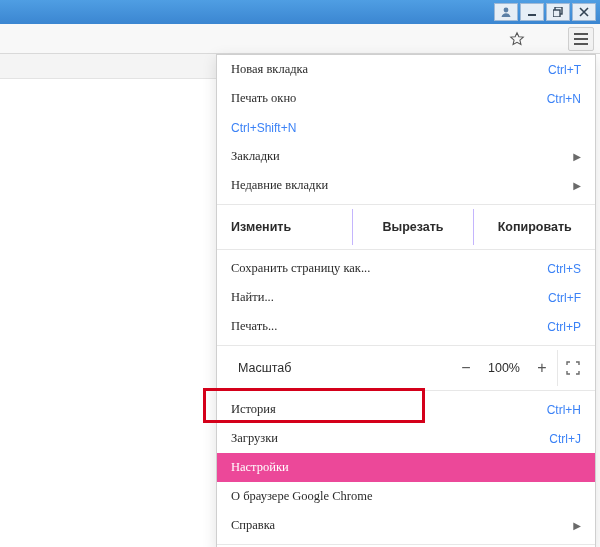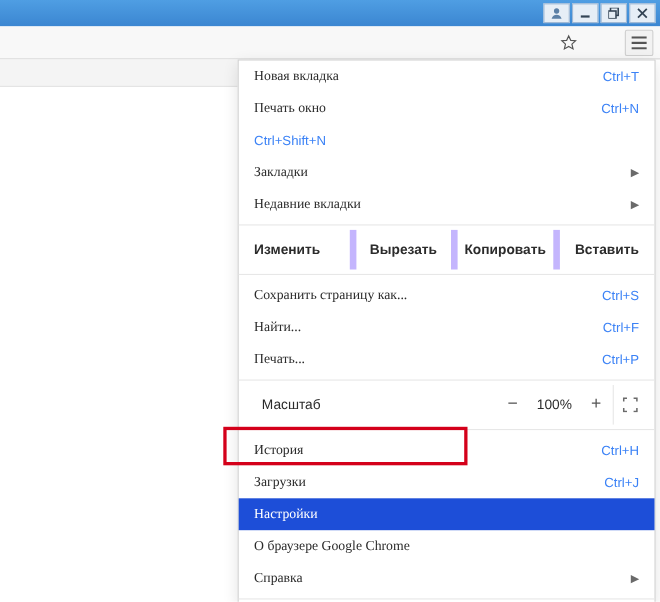--- a/index.html
+++ b/index.html
@@ -11,28 +11,28 @@
   .icon-btn { width: 26px; height: 24px; display: flex; align-items: center; justify-content: center; color: #555; cursor: pointer; border: 1px solid transparent; border-radius: 2px; }
   .hamburger { border: 1px solid #cfcfcf; background: #f2f2f2; }
   .content-bar { height: 25px; border-bottom: 1px solid #e3e3e3; background: #f4f4f4; width: 220px; }
   .menu { position: absolute; top: 54px; left: 216px; right: 4px; background: #fff; border: 1px solid #cfcfcf; box-shadow: 0 4px 14px rgba(0,0,0,.12); font-size: 12.5px; color: #2b2b2b; }
   .mi { display: flex; align-items: center; height: 29px; padding: 0 14px; cursor: pointer; position: relative; }
   .mi .lbl { flex: 1; font-family: Liberation Serif, serif; }
   .mi .sc { color: #3b82f6; font-size: 12px; }
   .mi .arw { color: #6a6a6a; font-size: 10px; }
   .sep { height: 1px; background: #e7e7e7; margin: 4px 0; }
   .edit-row { display: flex; align-items: flex-end; height: 36px; font-weight: bold; }
-  .edit-row > div { flex: 1; text-align: center; border-left: 6px solid #c4b5fd; height: 100%; display: flex; align-items: center; justify-content: center; cursor: pointer; }
+  .edit-row > div { flex: 1; text-align: center; border-left: 1px solid #c4b5fd; height: 100%; display: flex; align-items: center; justify-content: center; cursor: pointer; }
   .edit-row > div:first-child { border-left: none; padding-left: 14px; justify-content: flex-start; cursor: default; color: #2b2b2b; }
   .zoom-row { display: flex; align-items: center; height: 36px; padding: 0 8px 0 21px; }
   .zoom-row .lbl { flex: 1; }
   .zoom-row .zbtn { width: 30px; text-align: center; cursor: pointer; color: #555; font-size: 16px; display:flex; align-items:center; justify-content:center; }
   .zoom-row .pct { width: 46px; text-align: center; }
   .zoom-row .fs { width: 30px; text-align: center; cursor: pointer; color: #6a6a6a; border-left: 1px solid #e7e7e7; height: 100%; display:flex; align-items:center; justify-content:center; }
-  .hl { background: #1d4ed8; color: #fff; }
+  .hl { background: #ec4899; color: #fff; }
   .red-box { position: absolute; border: 3px solid #d4001a; pointer-events: none; }
 </style>
 </head>
 <body>
 
 <div class="titlebar">
   <div class="tb-btn">
       <svg width="12" height="12" viewBox="0 0 12 12">
         <circle cx="6" cy="4" r="2.4" fill="#5a7fa6"></circle>
         <path d="M1.5 11c.6-2.6 2.4-3.7 4.5-3.7s3.9 1.1 4.5 3.7" fill="#5a7fa6"></path>
@@ -95,21 +95,20 @@
     <span class="lbl">Недавние вкладки</span>
     <span class="arw">▶</span>
   </div>
 
   <div class="sep"></div>
 
   <div class="edit-row">
     <div>Изменить</div>
     <div>Вырезать</div>
     <div>Копировать</div>
-    <div>Вставить</div>
   </div>
 
   <div class="sep"></div>
 
   <div class="mi">
     <span class="lbl">Сохранить страницу как...</span>
     <span class="sc">Ctrl+S</span>
   </div>
   <div class="mi">
     <span class="lbl">Найти...</span>

